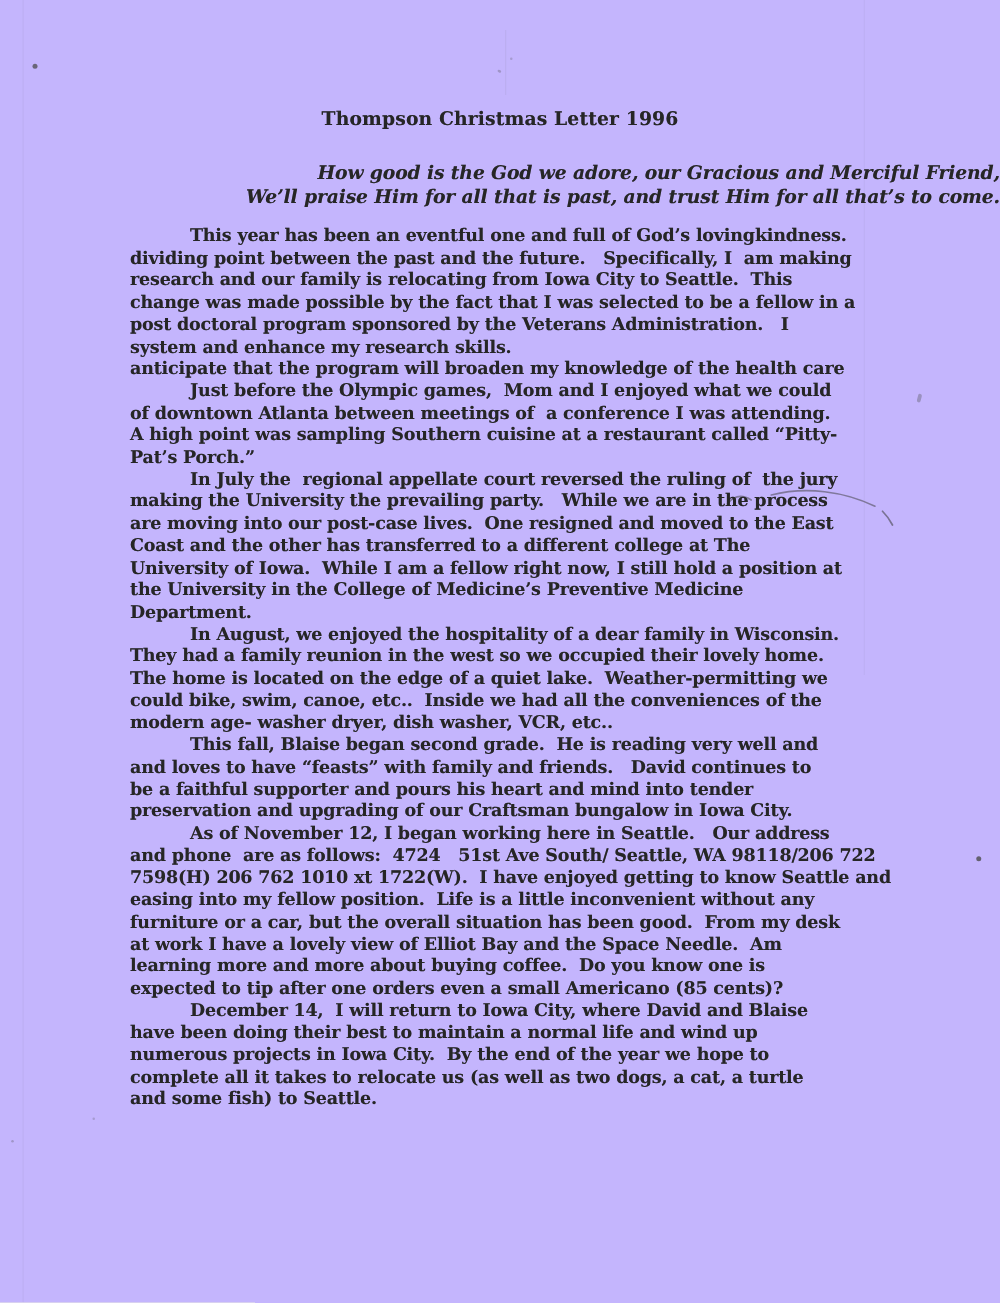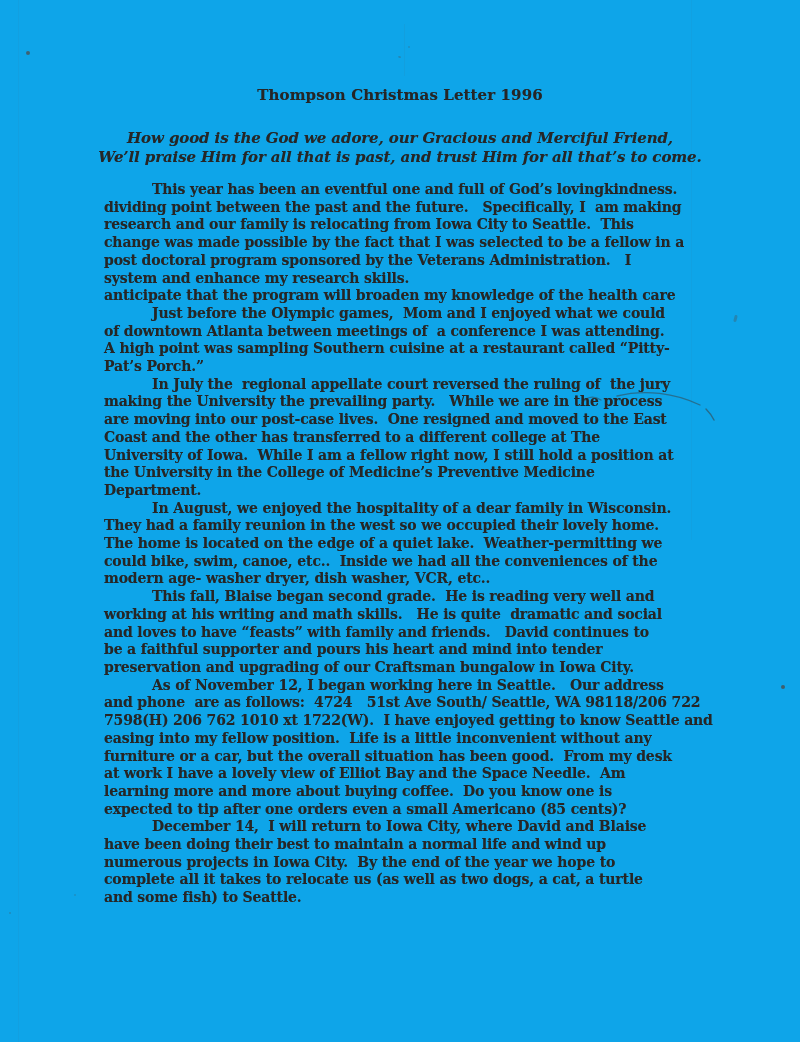--- a/index.html
+++ b/index.html
@@ -1,34 +1,34 @@
 <!DOCTYPE html>
 <html><head>
 <meta charset="utf-8">
 <style>
   html,body{margin:0;padding:0;background:#e8e8e6;}
   .page{
     position:relative;
     width:800px;height:1042px;
     margin:0 auto;
-    background:#0ea5e9;
+    background:#c4b5fd;
     overflow:hidden;
     font-family:"DejaVu Serif","Liberation Serif",serif;
     color:#262626;
   }
   .title{
     position:absolute;top:86px;left:0;width:100%;
     text-align:center;
     font-size:15px;font-weight:bold;margin:0;
     letter-spacing:.1px;
     text-shadow:0 0 .5px rgba(40,40,40,.45);
   }
   .epigraph{
     position:absolute;top:129px;left:0;width:100%;
-    text-align:center;
+    text-align:right;
     font-size:15px;font-weight:bold;font-style:italic;
     line-height:18.5px;letter-spacing:-.1px;
     text-shadow:0 0 .5px rgba(40,40,40,.4);
   }
   .letter-body{
     position:absolute;top:181px;left:104px;width:660px;
     font-size:14px;font-weight:bold;
     line-height:17.7px;letter-spacing:-.15px;
     text-shadow:0 0 .5px rgba(40,40,40,.4);
   }
@@ -96,21 +96,20 @@
       <div class="line">Coast and the other has transferred to a different college at The</div>
       <div class="line">University of Iowa.  While I am a fellow right now, I still hold a position at</div>
       <div class="line">the University in the College of Medicine’s Preventive Medicine</div>
       <div class="line">Department.</div>
       <div class="line first">In August, we enjoyed the hospitality of a dear family in Wisconsin.</div>
       <div class="line">They had a family reunion in the west so we occupied their lovely home.</div>
       <div class="line">The home is located on the edge of a quiet lake.  Weather-permitting we</div>
       <div class="line">could bike, swim, canoe, etc..  Inside we had all the conveniences of the</div>
       <div class="line">modern age- washer dryer, dish washer, VCR, etc..</div>
       <div class="line first">This fall, Blaise began second grade.  He is reading very well and</div>
-      <div class="line">working at his writing and math skills.   He is quite  dramatic and social</div>
       <div class="line">and loves to have “feasts” with family and friends.   David continues to</div>
       <div class="line">be a faithful supporter and pours his heart and mind into tender</div>
       <div class="line">preservation and upgrading of our Craftsman bungalow in Iowa City.</div>
       <div class="line first">As of November 12, I began working here in Seattle.   Our address</div>
       <div class="line">and phone  are as follows:  4724   51st Ave South/ Seattle, WA 98118/206 722</div>
       <div class="line">7598(H) 206 762 1010 xt 1722(W).  I have enjoyed getting to know Seattle and</div>
       <div class="line">easing into my fellow position.  Life is a little inconvenient without any</div>
       <div class="line">furniture or a car, but the overall situation has been good.  From my desk</div>
       <div class="line">at work I have a lovely view of Elliot Bay and the Space Needle.  Am</div>
       <div class="line">learning more and more about buying coffee.  Do you know one is</div>

